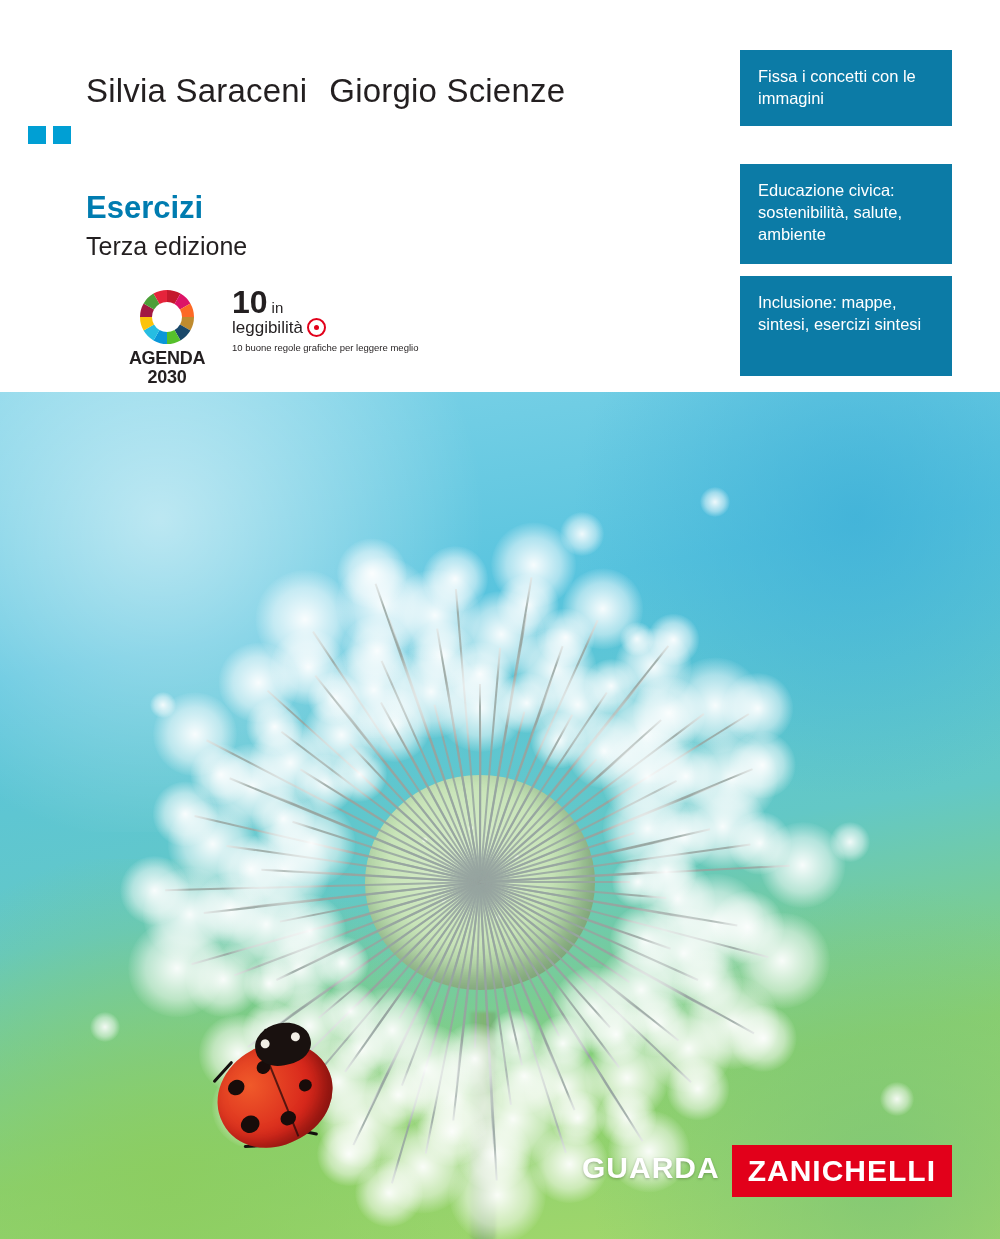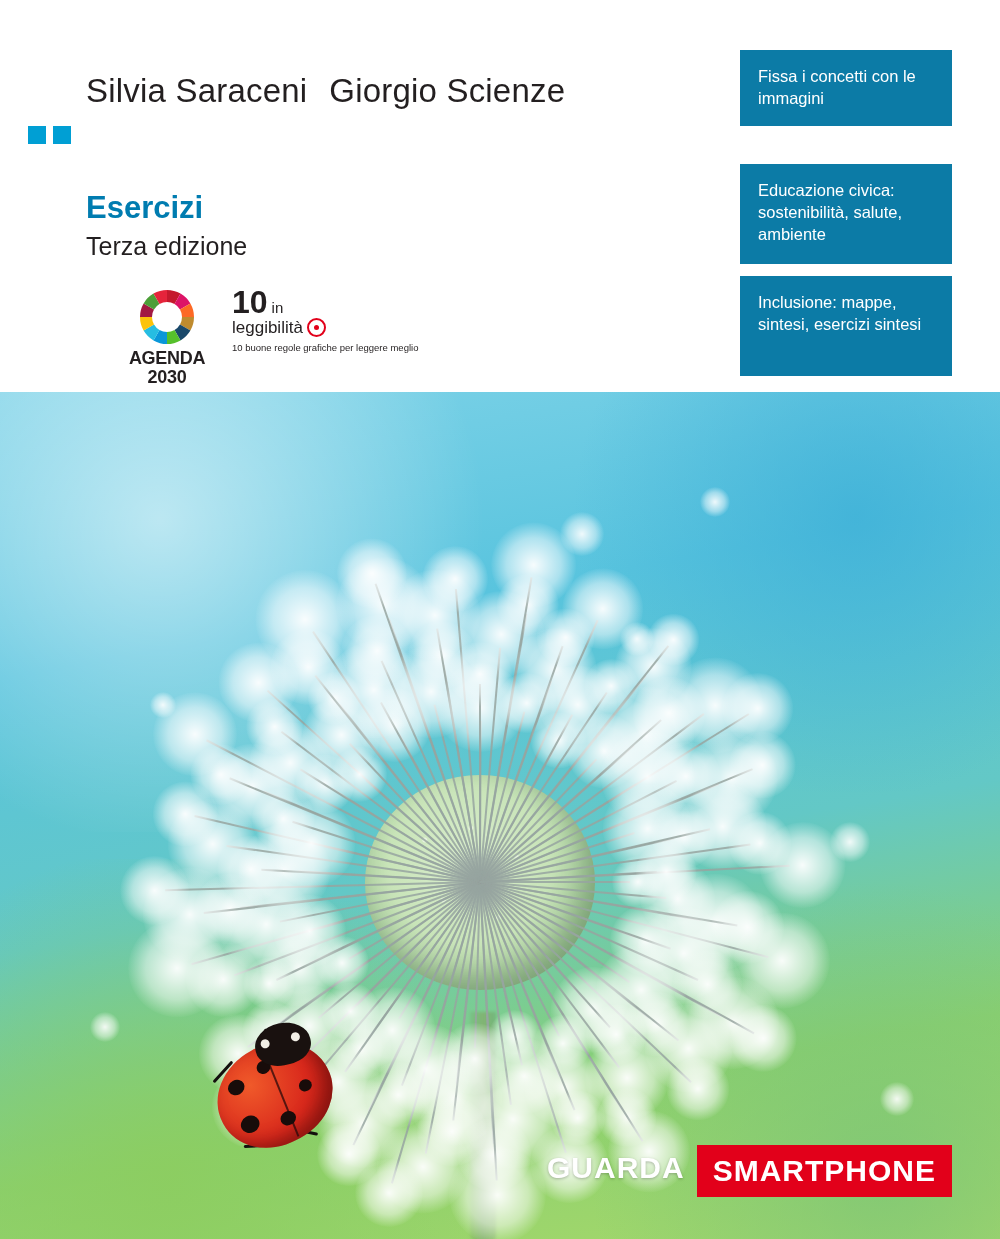--- a/index.html
+++ b/index.html
@@ -1113,17 +1113,17 @@
         <div class="float-seed" style="left:620px; top:230px; width:34px; height:34px;"></div>
         <div class="float-seed" style="left:700px; top:95px; width:30px; height:30px;"></div>
         <div class="float-seed" style="left:150px; top:300px; width:26px; height:26px;"></div>
         <div class="float-seed" style="left:830px; top:430px; width:40px; height:40px;"></div>
         <div class="float-seed" style="left:90px; top:620px; width:30px; height:30px;"></div>
         <div class="float-seed" style="left:880px; top:690px; width:34px; height:34px;"></div>
       </div>
 
     <div class="logo-wrap">
       <div class="logo-scienze">GUARDA</div>
-      <div class="logo-zan">SMARTPHONE</div>
+      <div class="logo-zan">ZANICHELLI</div>
     </div>
   </div>
 
 </div>
 
 </body></html>

